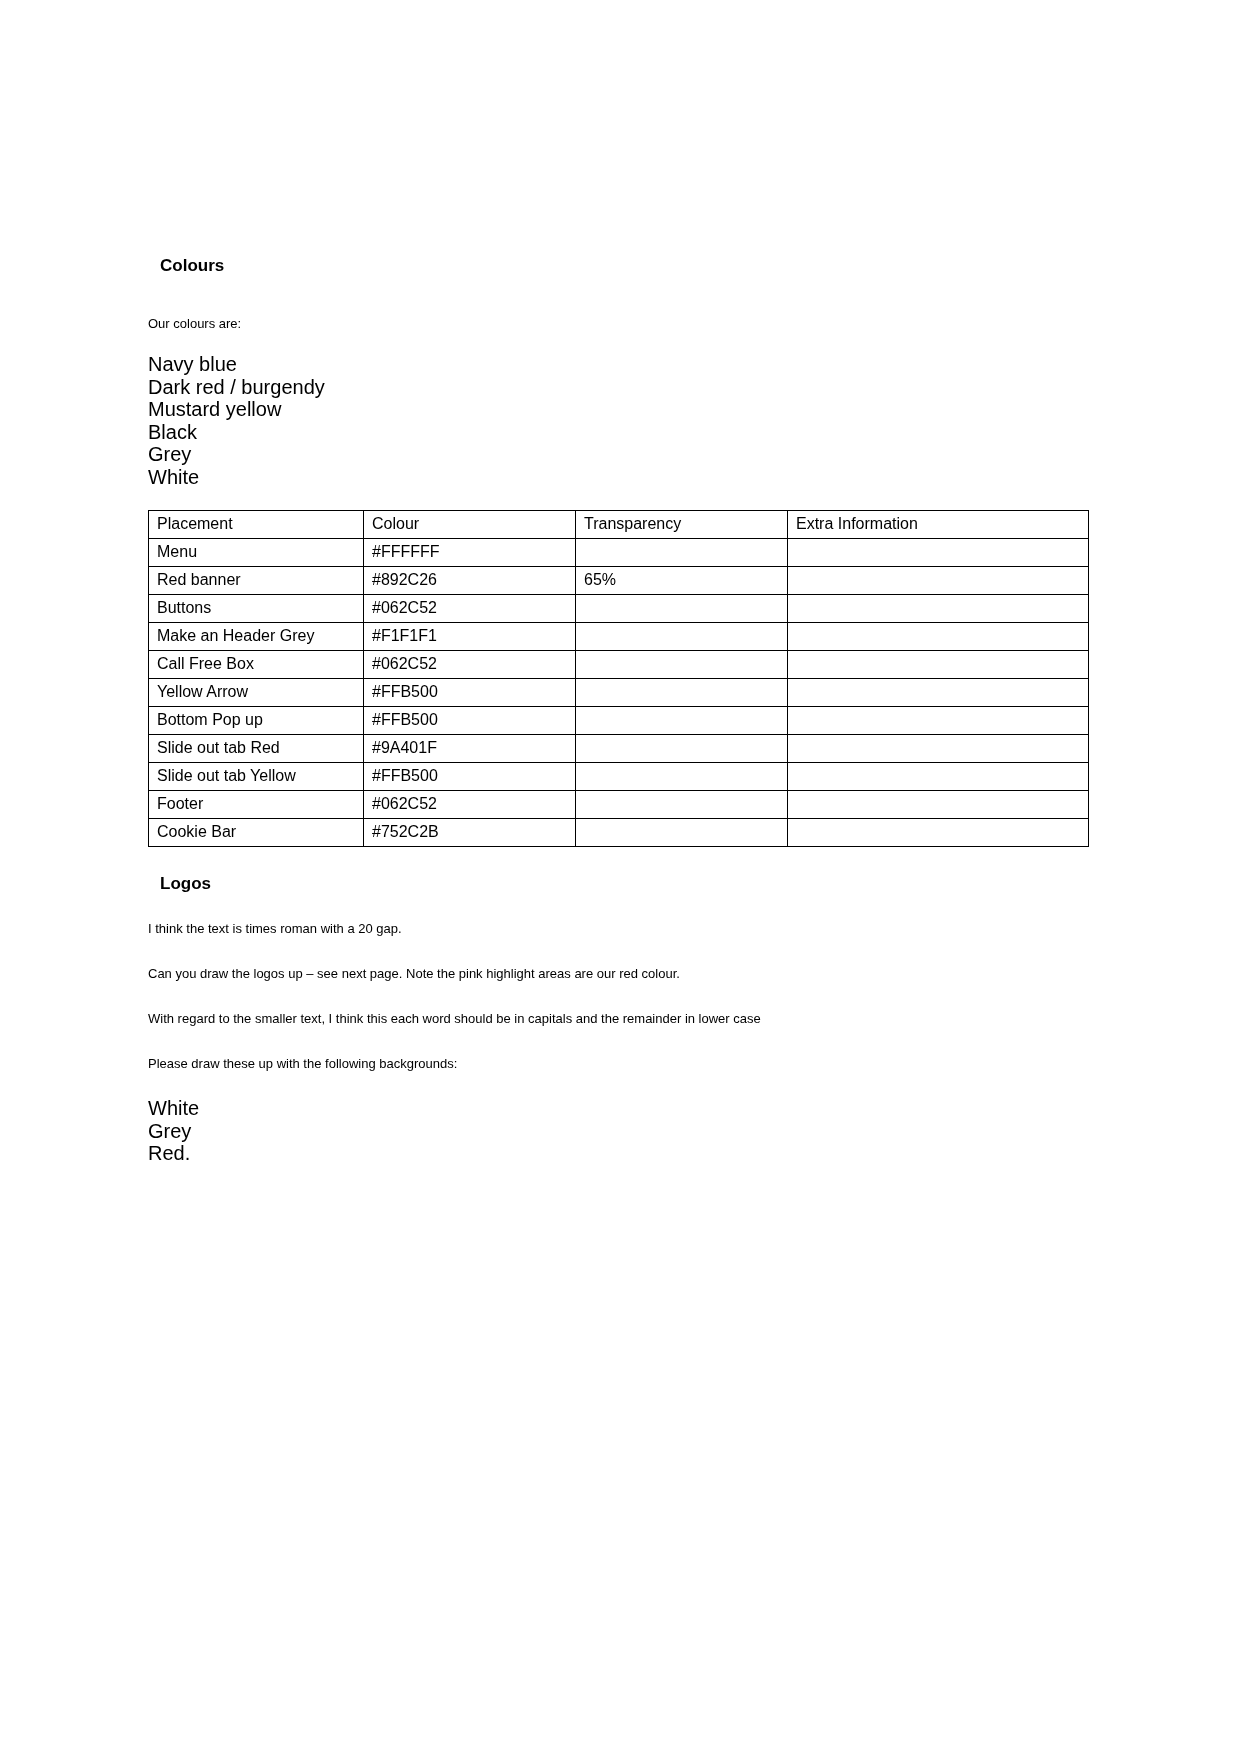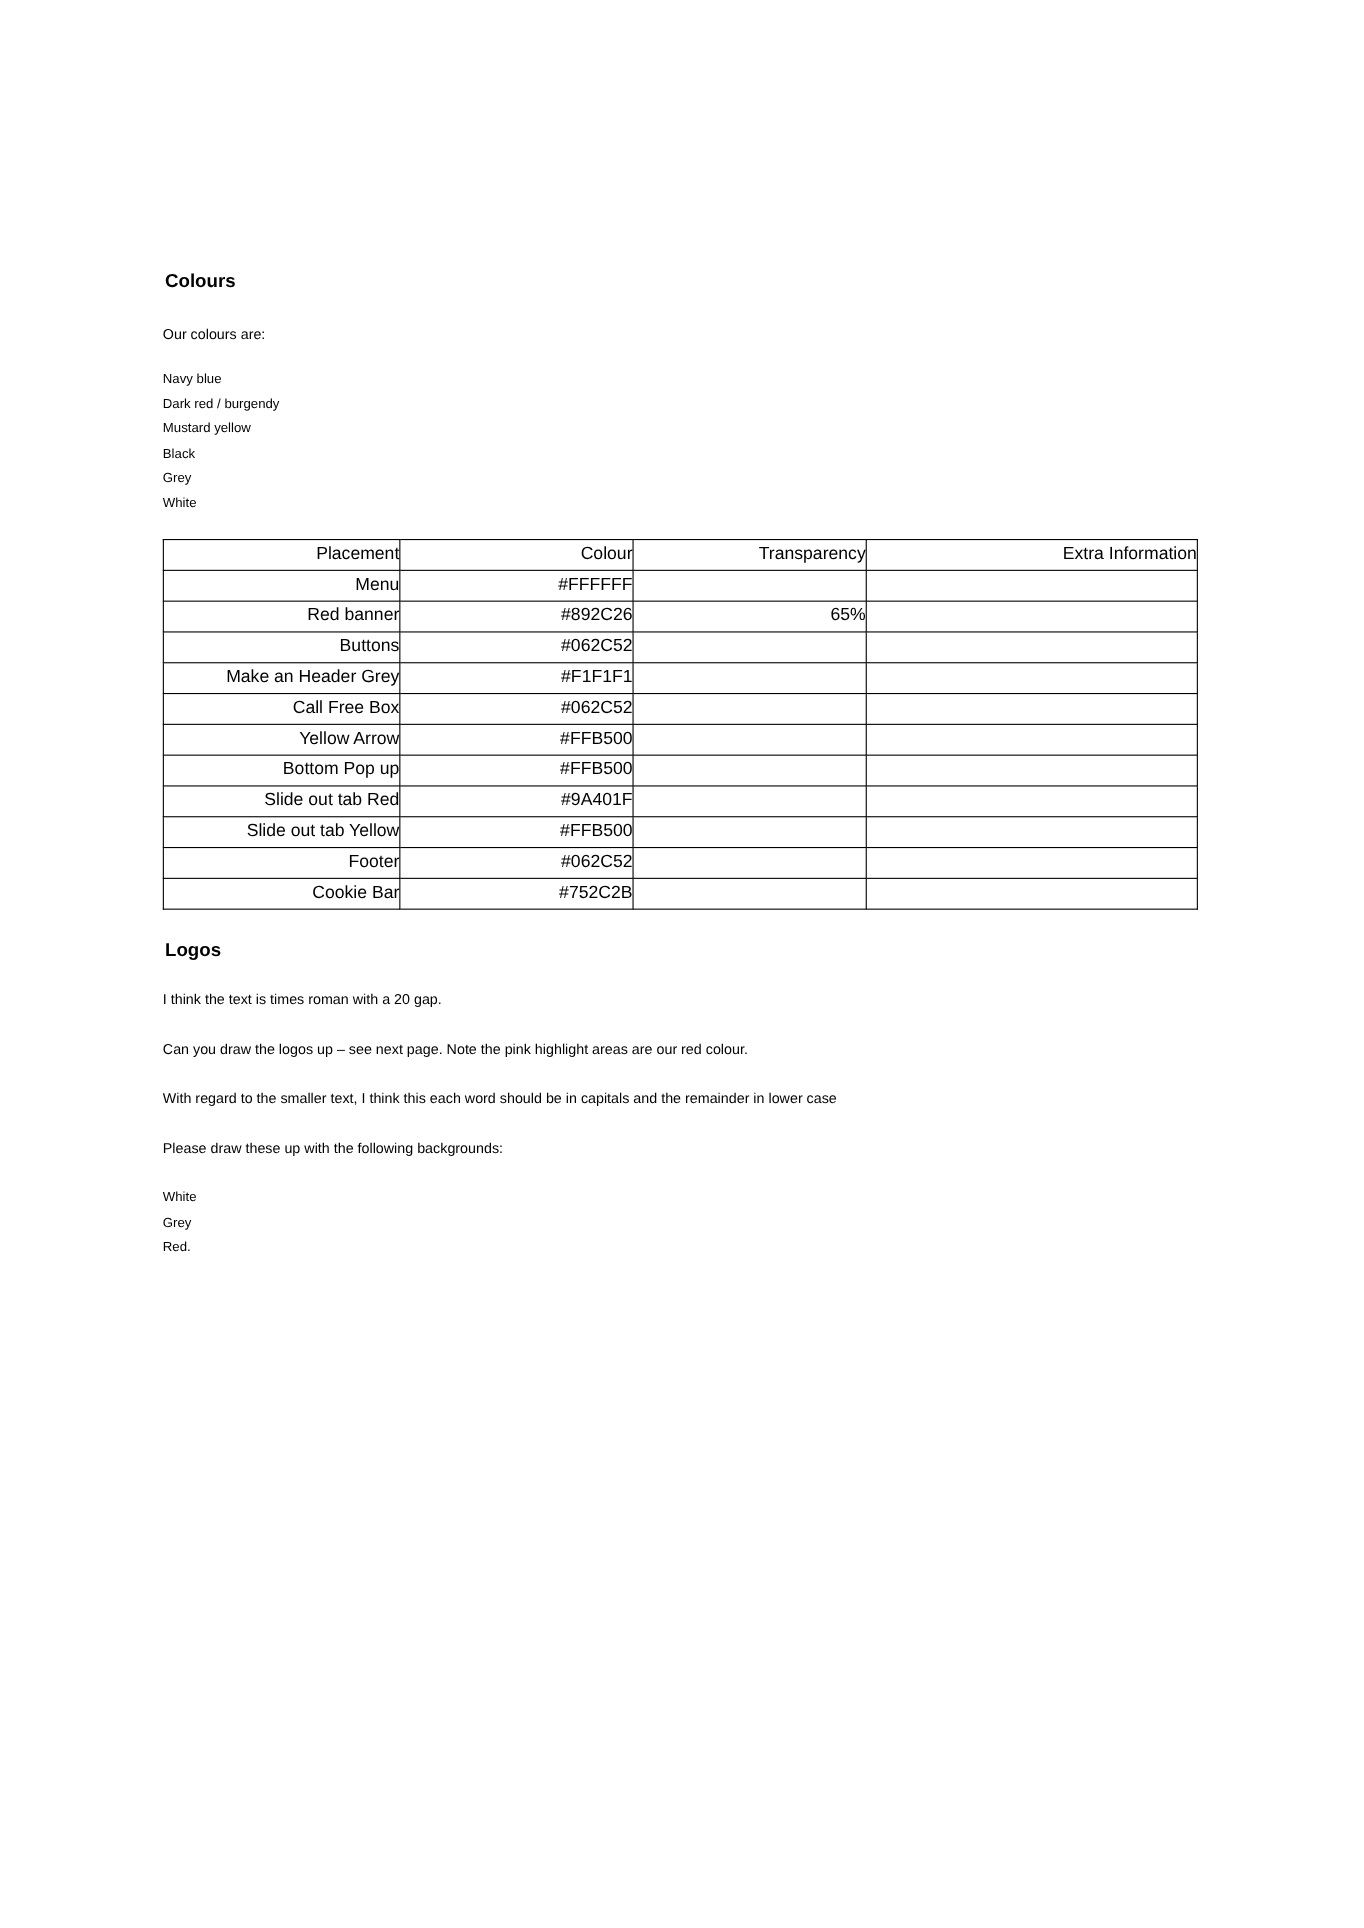--- a/index.html
+++ b/index.html
@@ -25,48 +25,48 @@
   .content {
     position: absolute;
     left: 148px;
     top: 243px;
     width: 944px;
   }
   .h-bold {
     font-weight: bold;
     font-size: 17px;
     line-height: 22px;
-    margin: 2px;
+    margin: 12px;
   }
   .para {
     font-size: 13px;
     line-height: 23px;
     margin: 0;
   }
   .gap-23 { height: 23px; }
   .gap-18 { height: 18px; }
   .list-line {
-    font-size: 12px;
+    font-size: 20px;
     line-height: 22.5px;
     margin: 0;
   }
 
   table.colours {
     border-collapse: collapse;
     width: 940px;
     table-layout: fixed;
     margin-top: 22px;
     font-family: "Liberation Sans", sans-serif;
   }
   table.colours td, table.colours th {
     border: 1px solid #000000;
     font-size: 16px;
     line-height: 20px;
     padding: 3px 0 4px 8px;
-    text-align: right;
+    text-align: left;
     font-weight: normal;
     height: 18px;
     vertical-align: middle;
   }
   col.c1 { width: 215px; }
   col.c2 { width: 212px; }
   col.c3 { width: 212px; }
   col.c4 { width: 301px; }
 
   .logos-block { margin-top: 26px; }

